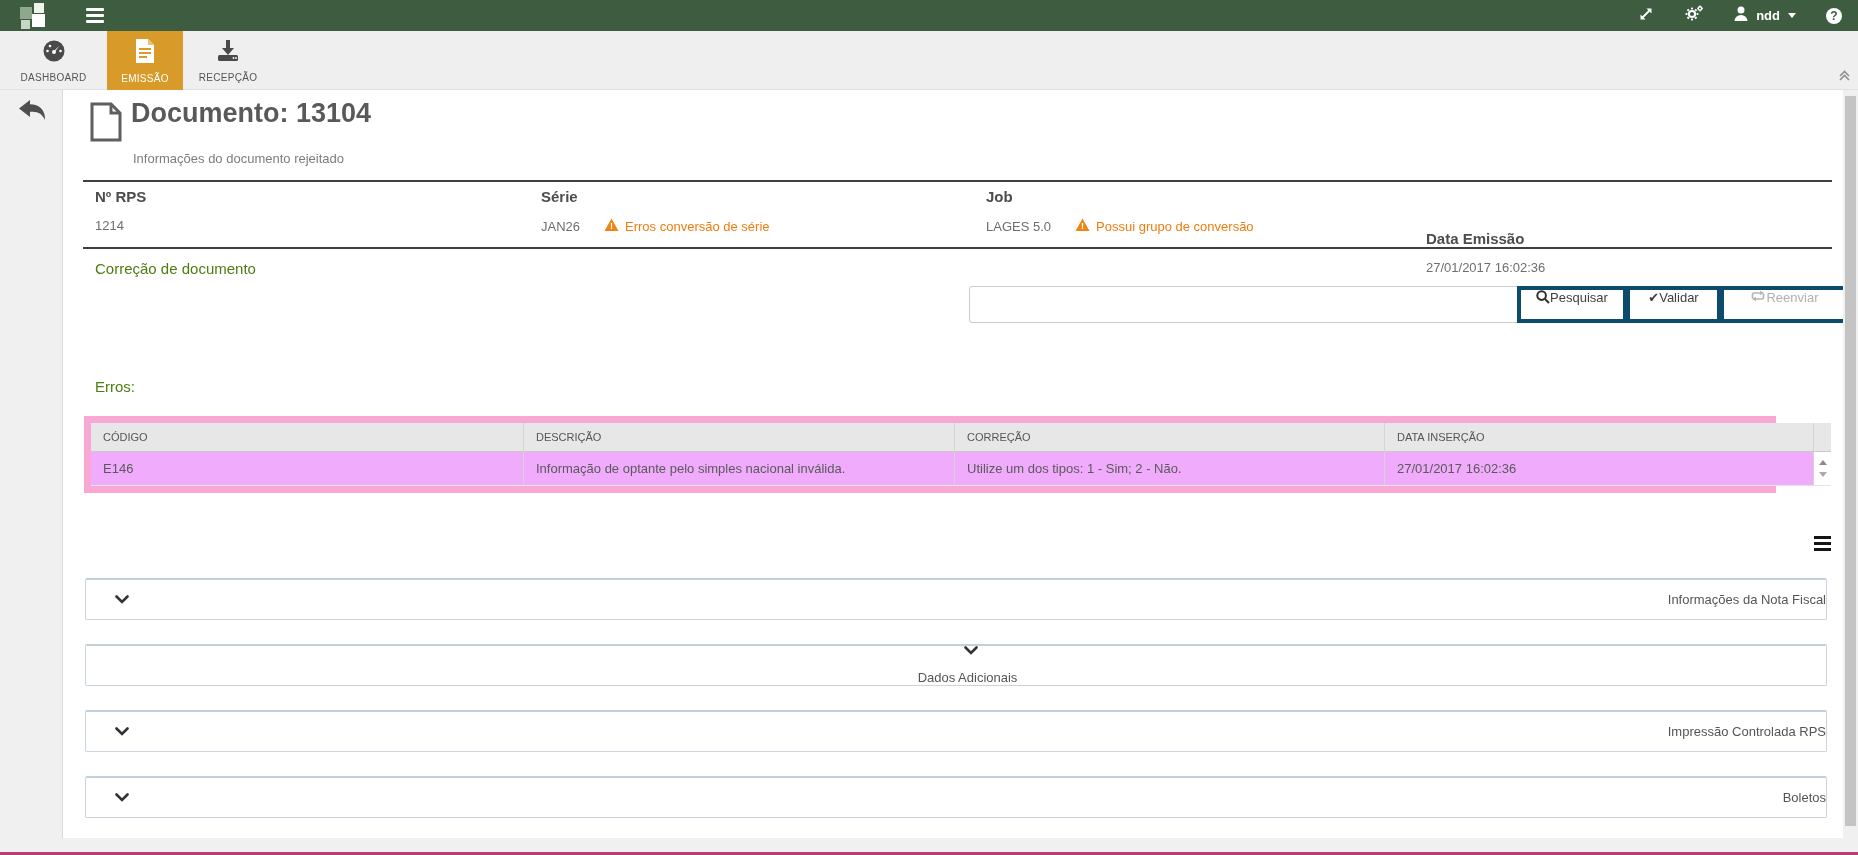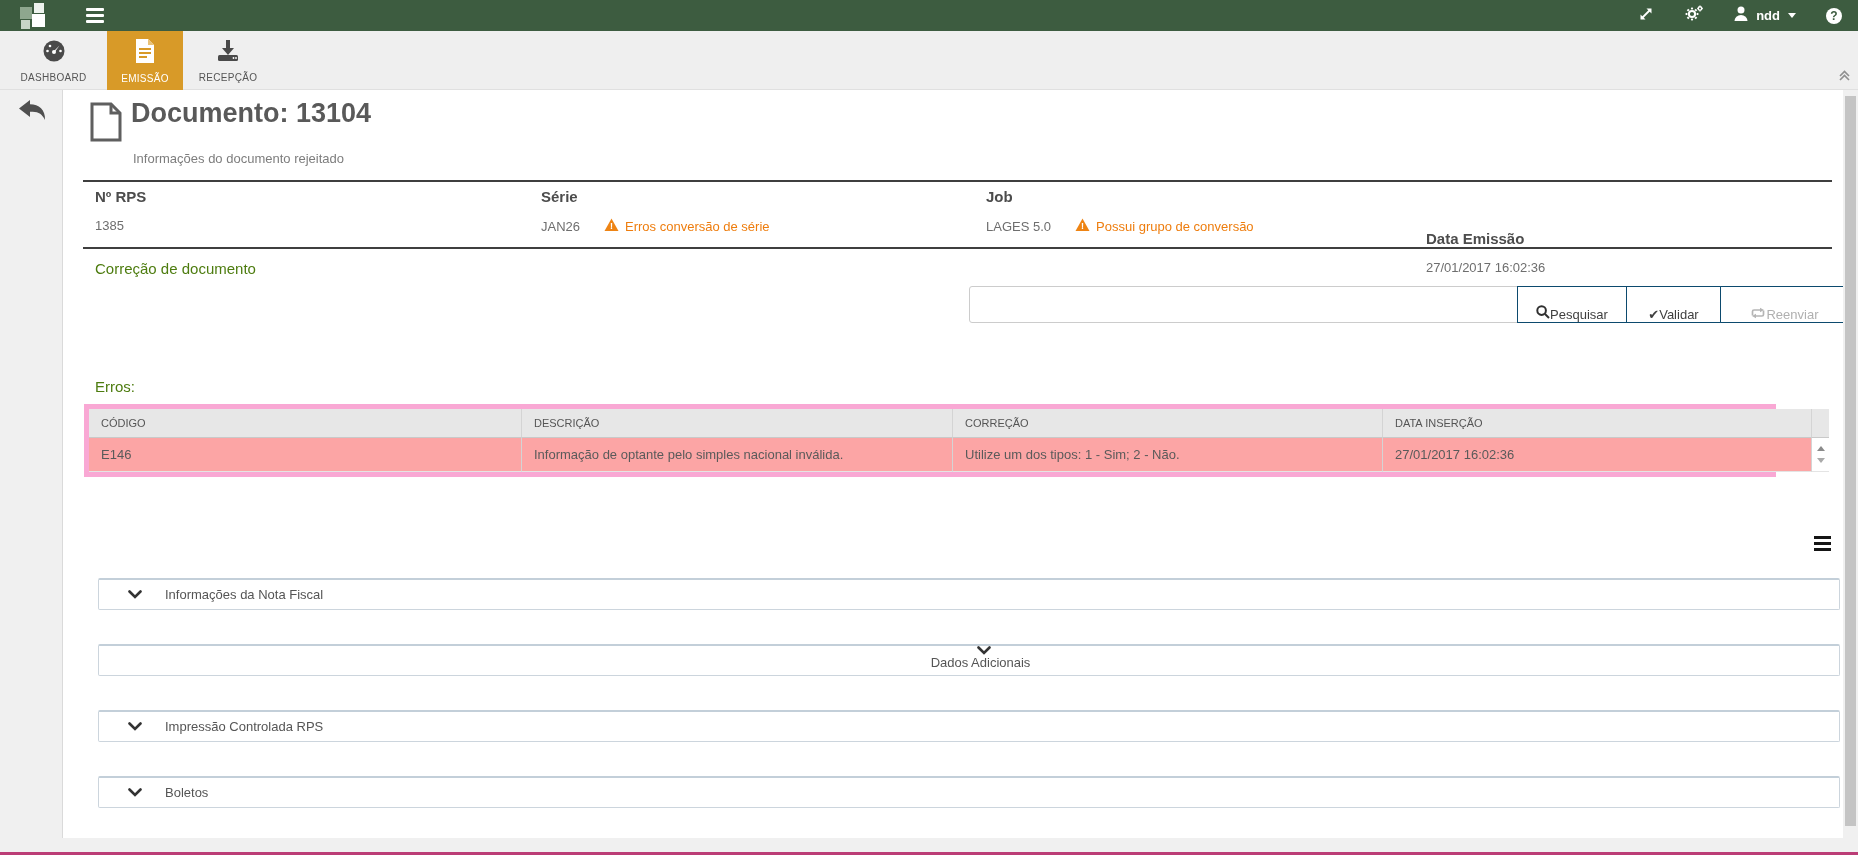--- a/index.html
+++ b/index.html
@@ -54,41 +54,41 @@
   .warn { display:flex; align-items:center; gap:6px; color:#ee7d0e; font-size:13px; margin-left:14px; }
   .f1 { left:32px; } .f2 { left:478px; } .f3 { left:923px; } .f4 { left:1363px;margin-top:42px; }
 
   .section-title { position:absolute; font-size:15px; font-weight:normal; color:#4d7c0f; }
   .sec-correcao { left:32px; top:170px; }
   .sec-erros { left:32px; top:288px; }
 
   
   .controls { position:absolute; left:906px; top:196px; height:37px; display:flex; }
   .correction-input { width:549px; height:37px; border:1px solid #ccc; border-radius:3px 0 0 3px; padding:0 10px; font-size:13px; color:#555; background:#fff; outline:none; font-family:"Liberation Sans",sans-serif; }
-  .btn { height:37px; background:#fff; border:1px solid #0c4a6e; margin-left:-1px; display:flex; align-items:flex-end; justify-content:center; font-size:13px; color:#3f3f3f; cursor:pointer; font-family:"Liberation Sans",sans-serif; }
+  .btn { height:37px; background:#fff; border:4px solid #0c4a6e; margin-left:-1px; display:flex; align-items:flex-start; justify-content:center; font-size:13px; color:#3f3f3f; cursor:pointer; font-family:"Liberation Sans",sans-serif; }
   .btn-pesquisar { width:110px; }
   .btn-validar { width:95px; }
   .btn-reenviar { width:129px; color:#b0b0b0; cursor:default; border-radius:0 3px 3px 0; }
   .check-glyph { font-size:13px; color:#3f3f3f; }
 
   
-  .error-table { position:absolute; left:21px; top:314px; width:1692px; border:5px solid #f9a8d4; display:grid; grid-template-columns:433px 431px 430px 429px 17px; background:#fff; }
+  .error-table { position:absolute; left:21px; top:326px; width:1692px; border:7px solid #f9a8d4; display:grid; grid-template-columns:433px 431px 430px 429px 17px; background:#fff; }
   .th { height:29px; background:#e7e7e7; border-bottom:1px solid #c9c9c9; border-right:1px solid #d4d4d4; display:flex; align-items:center; padding-left:12px; font-size:11px; color:#555; }
   .th.last, .td.last { border-right:none; }
-  .td { height:34px; background:#fca5a5; border-right:1px solid #d4d4d4; border-bottom:1px solid #e4e4e4; display:flex; align-items:center; padding-left:12px; font-size:13px; color:#5a5a5a; }
+  .td { height:34px; background:#f0abfc; border-right:1px solid #d4d4d4; border-bottom:1px solid #e4e4e4; display:flex; align-items:center; padding-left:12px; font-size:13px; color:#5a5a5a; }
   .spinner-cell { height:34px; border-bottom:1px solid #e4e4e4; display:flex; flex-direction:column; align-items:center; justify-content:center; gap:7px; }
   .tri-up { width:0; height:0; border-left:4px solid transparent; border-right:4px solid transparent; border-bottom:5px solid #8a8a8a; }
   .tri-down { width:0; height:0; border-left:4px solid transparent; border-right:4px solid transparent; border-top:5px solid #aaa; }
 
   
   .context-menu { position:absolute; left:1751px; top:446px; width:17px; cursor:pointer; }
   .context-menu i { display:block; width:17px; height:3px; background:#151515; margin-bottom:3px; }
 
   
-  .acc { position:absolute; left:35px; width:1742px; height:32px; background:#fff; border:1px solid #ccd5dd; border-top:2px solid #c3cfd9; border-radius:2px; display:flex; align-items:center; cursor:pointer; }
+  .acc { position:absolute; left:22px; width:1742px; height:42px; background:#fff; border:1px solid #ccd5dd; border-top:2px solid #c3cfd9; border-radius:2px; display:flex; align-items:center; cursor:pointer;justify-content:space-between; }
   .acc1 { top:488px; } .acc2 { top:554px;flex-direction:column; } .acc3 { top:620px; } .acc4 { top:686px; }
   .acc-chevron { margin-left:29px; display:flex; }
   .acc-label { margin-left:23px; font-size:13px; color:#555; }
 
   
   .footer { position:absolute; left:0; top:838px; width:1858px; height:14px; background:#3d5c40; display:flex; align-items:center; justify-content:flex-end; padding-right:8px; }
   .footer-text { color:#fff; font-size:11px; font-weight:bold; }
   .bottom-line { position:absolute; left:0; top:852px; width:1858px; height:3px; background:#bb3d76; }
 </style>
 </head>
@@ -223,21 +223,21 @@
       </svg>
     </span>
     <h1 class="page-title">Documento: 13104</h1>
     <div class="page-subtitle">Informações do documento rejeitado</div>
 
     <div class="rule rule1"></div>
 
     <div class="field f1">
       <div class="field-label">Nº RPS</div>
       <div class="field-value-row">
-          <span>1385</span>
+          <span>1214</span>
         </div>
     </div>
     <div class="field f2">
       <div class="field-label">Série</div>
       <div class="field-value-row">
         <span>JAN26</span>
         <span class="warn">
           <span>
             <svg width="15" height="14" viewBox="0 0 15 14">
                 <polygon points="7.5,0.5 14.5,13 0.5,13" fill="#ee8414"></polygon>

